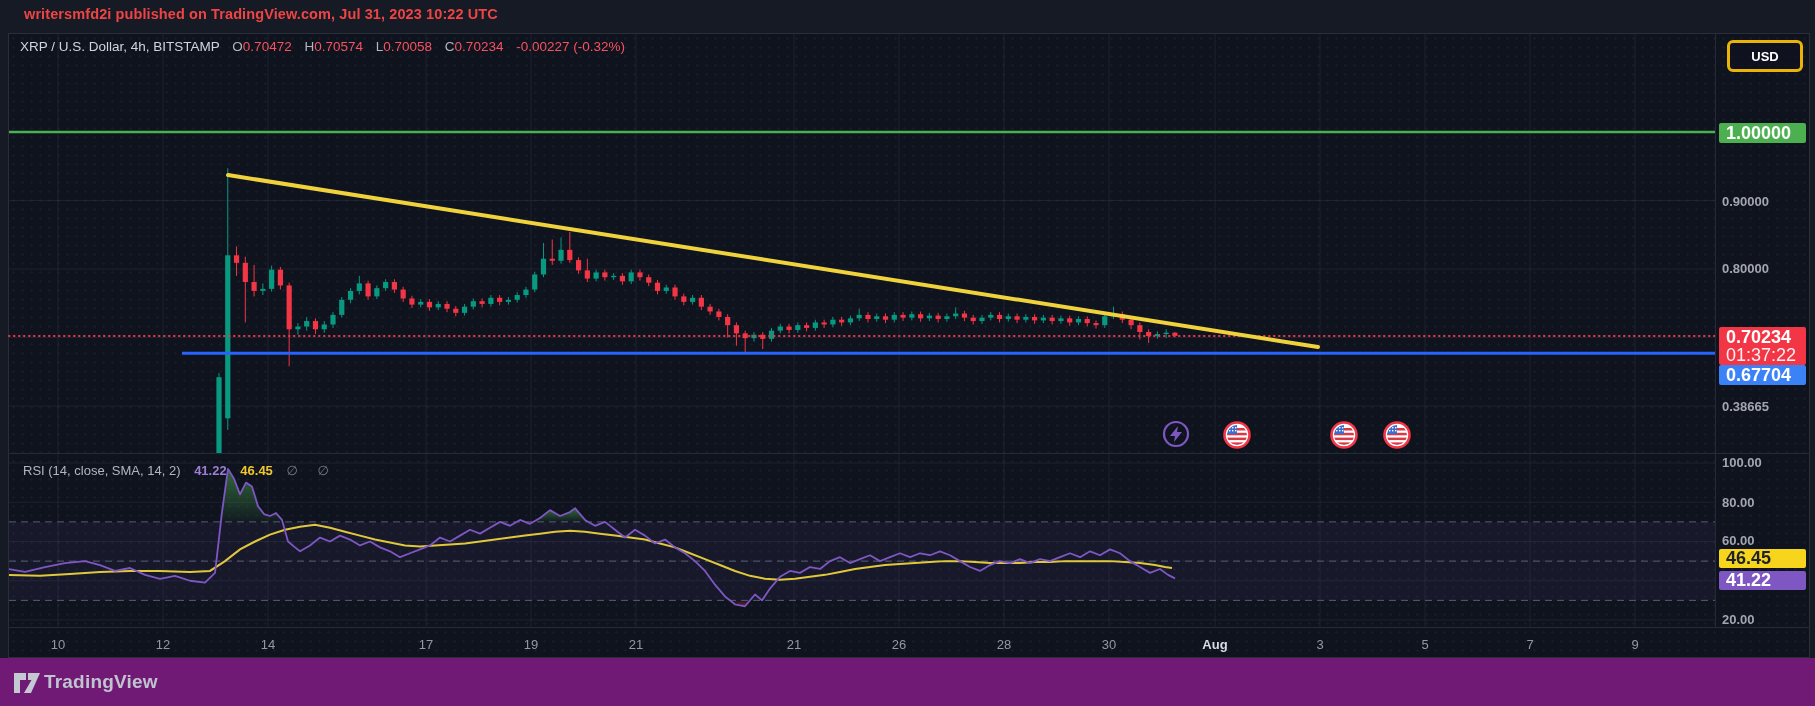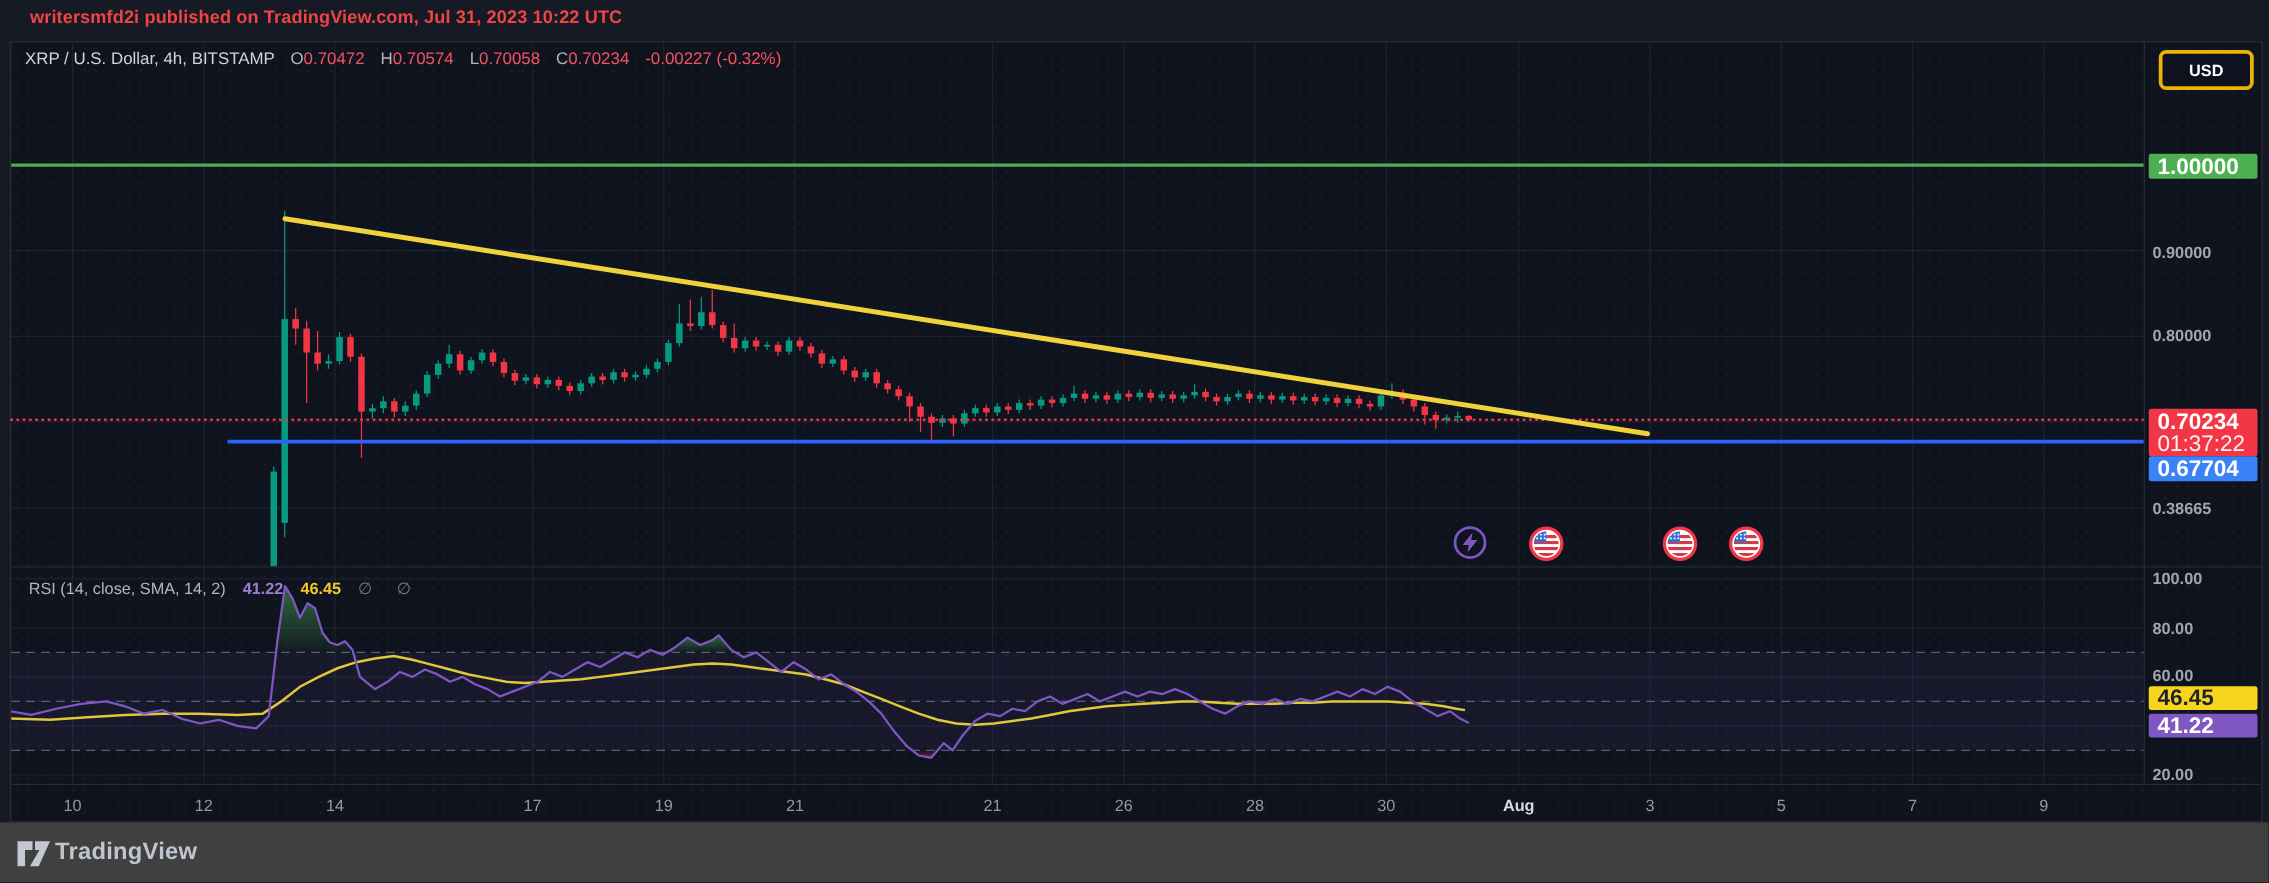--- a/index.html
+++ b/index.html
@@ -27,21 +27,21 @@
   .chip{position:absolute;left:1719px;width:87px;box-sizing:border-box;padding:1px 7px;border-radius:2px;
     font-size:18px;font-weight:600;color:#fff;}
   #chip-green{top:123px;height:20px;line-height:18px;background:#4CAF50;}
   #chip-red{top:327px;height:38px;line-height:18px;background:#F23645;}
   #chip-red .cd{font-weight:400;opacity:.93;}
   #chip-blue{top:365px;height:20px;line-height:18px;background:#3b82f6;}
   #chip-yellow{top:549px;height:19px;line-height:17px;background:#F7D51D;color:#1E222D;}
   #chip-purple{top:571px;height:19px;line-height:17px;background:#7E57C2;}
   .xtick{position:absolute;top:637px;transform:translateX(-50%);font-size:13px;color:#9598A1;}
   .xtick.em{color:#D8DBE2;font-weight:600;}
-  #footer{position:absolute;left:0;top:658px;width:1815px;height:48px;background:#404040;}
+  #footer{position:absolute;left:0;top:658px;width:1815px;height:48px;background:#701a75;}
   #tv-brand{position:absolute;left:44px;top:13px;font-size:19px;font-weight:700;color:#BFC4CE;letter-spacing:.2px;}
   #tv-logo{position:absolute;left:13px;top:14px;}
 </style>
 </head>
 <body>
 
 <div id="stage">
   <div id="header">writersmfd2i published on TradingView.com, Jul 31, 2023 10:22 UTC</div>
 
   <div id="card"></div>

